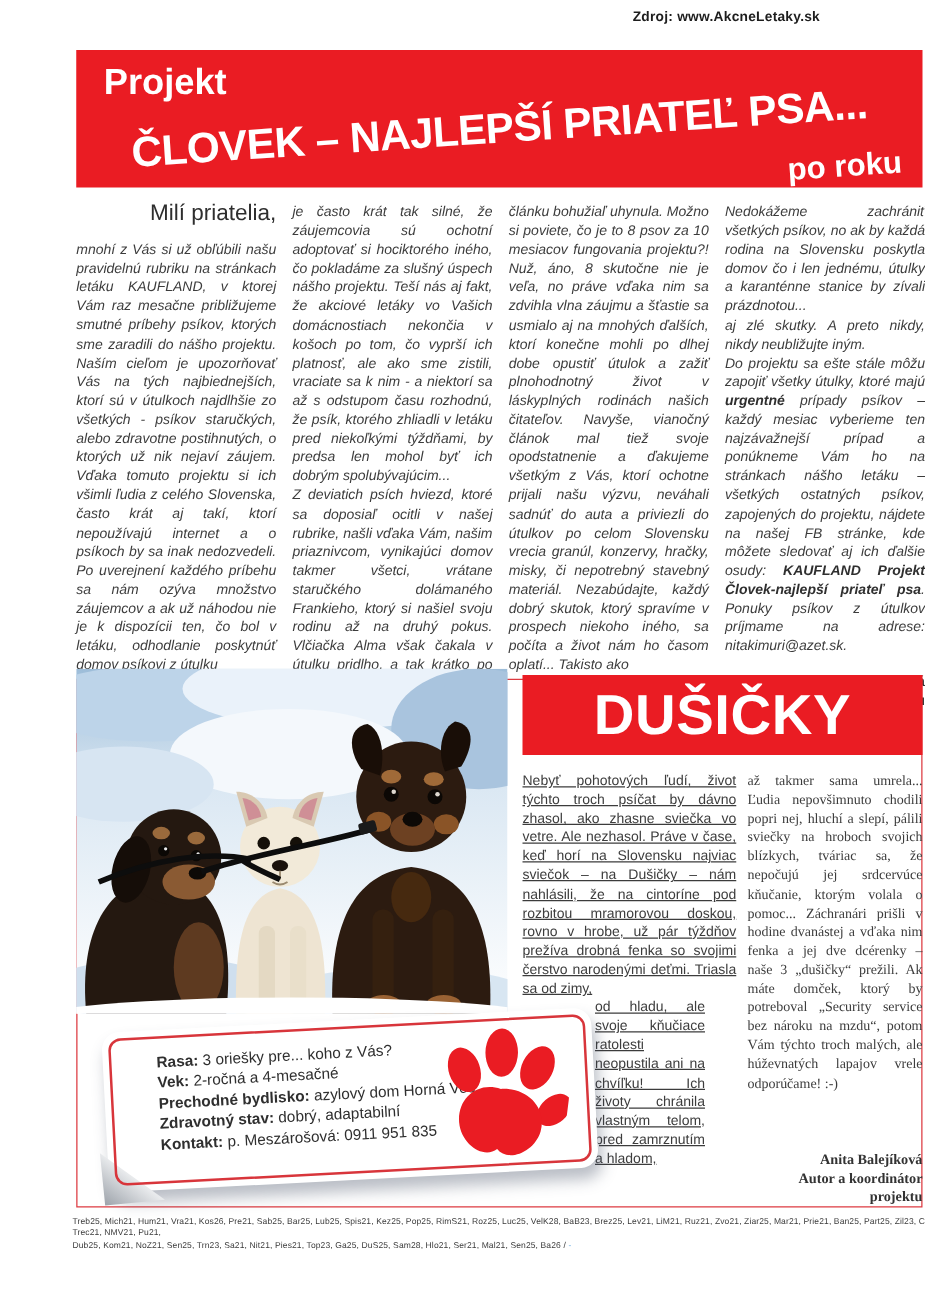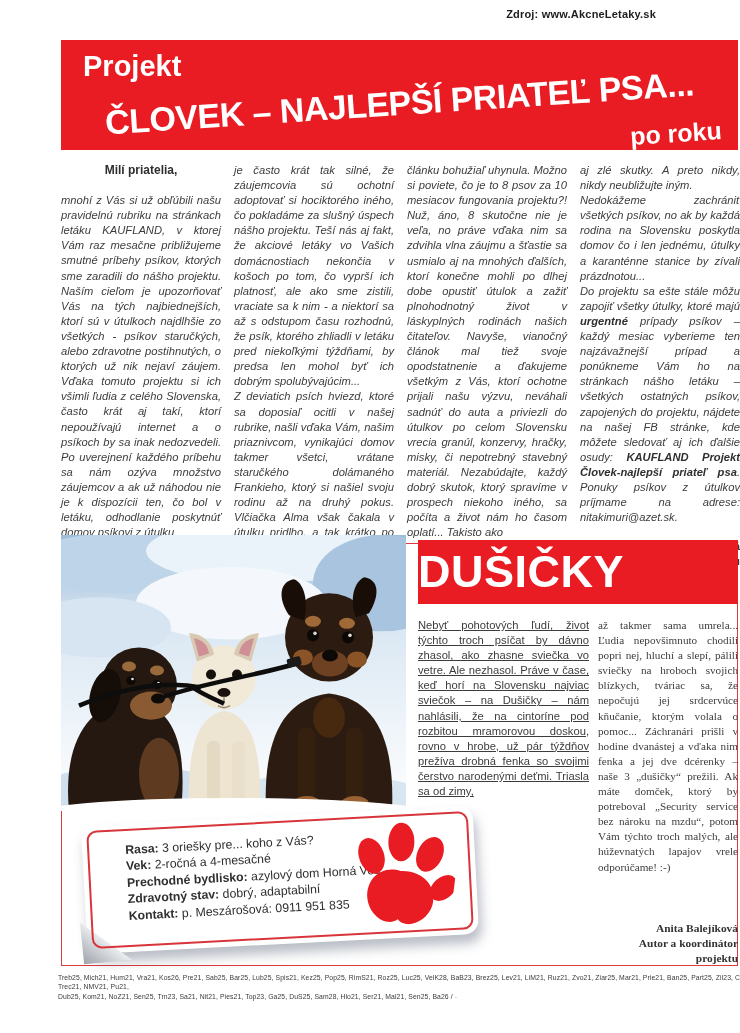--- a/index.html
+++ b/index.html
@@ -20,33 +20,33 @@
                         color:#fff; font-size:34px; font-weight:bold; white-space:nowrap;
                         letter-spacing:-0.5px; transform:rotate(-3.8deg); }
   .banner .subtitle { position:absolute; right:16px; bottom:2px; color:#fff;
                       font-size:25px; font-weight:bold; transform:rotate(-3.8deg); }
 
   
   .article { position:absolute; left:33px; top:163px; width:677px; display:flex; gap:13px; }
   .col { width:160px; flex:0 0 160px; font-size:11.2px; line-height:15.1px; color:#3c3c3c;
          text-align:justify; }
   .col p { margin:0;font-style:italic; }
-  .article-heading { font-size:12px; font-weight:bold; color:#2e2e2e; margin:0 0 15px 0;
-                     text-align:center; }
+  .article-heading { font-size:18px; font-weight:normal; color:#2e2e2e; margin:0 0 15px 0;
+                     text-align:right; }
   .sig { margin-top:14px; text-align:right; font-weight:bold; color:#333; font-size:11.4px;
          line-height:15px; }
   b.inline { color:#2f2f2f; }
 
   
   .dusicky { position:absolute; left:33px; top:543px; width:677px; height:423px;
              border:1.5px solid #dd3a40; }
   .dogs-photo { position:absolute; left:-1px; top:-9px; width:345px; height:276px; z-index:1; }
   .dusicky-banner { position:absolute; left:356px; right:-1px; top:-4px; height:64px;
                     background:#ea1c23; z-index:2; display:flex; align-items:center;
-                    justify-content:flex-start; }
+                    justify-content:center; }
   .dusicky-banner .dusicky-title { color:#fff; font-size:45px; font-weight:bold;
                                    letter-spacing:0.5px; }
   .dusicky-cols { position:absolute; left:356px; top:74px; width:320px; display:flex;
                   gap:9px; z-index:2; }
   .dcol { font-size:11.2px; line-height:15.1px; color:#3c3c3c; text-align:justify; }
   .dcol-a { width:171px; flex:0 0 171px;text-decoration:underline; }
   .dcol-b { width:140px; flex:0 0 140px;font-family:Liberation Serif, serif; }
   .narrow { width:88px; margin-left:58px; margin-top:0; }
   .dsig { margin-top:46px; text-align:right; font-weight:bold; color:#333;
           font-size:11.4px; line-height:15px; }
@@ -87,22 +87,22 @@
       <p>mnohí z Vás si už obľúbili našu pravidelnú rubriku na stránkach letáku KAUFLAND, v ktorej Vám raz mesačne približujeme smutné príbehy psíkov, ktorých sme zaradili do nášho projektu. Naším cieľom je upozorňovať Vás na tých najbiednejších, ktorí sú v útulkoch najdlhšie zo všetkých - psíkov staručkých, alebo zdravotne postihnutých, o ktorých už nik nejaví záujem. Vďaka tomuto projektu si ich všimli ľudia z celého Slovenska, často krát aj takí, ktorí nepoužívajú internet a o psíkoch by sa inak nedozvedeli. Po uverejnení každého príbehu sa nám ozýva množstvo záujemcov a ak už náhodou nie je k dispozícii ten, čo bol v letáku, odhodlanie poskytnúť domov psíkovi z útulku</p>
     </div>
     <div class="col">
       <p>je často krát tak silné, že záujemcovia sú ochotní adoptovať si hociktorého iného, čo pokladáme za slušný úspech nášho projektu. Teší nás aj fakt, že akciové letáky vo Vašich domácnostiach nekončia v košoch po tom, čo vyprší ich platnosť, ale ako sme zistili, vraciate sa k nim - a niektorí sa až s odstupom času rozhodnú, že psík, ktorého zhliadli v letáku pred niekoľkými týždňami, by predsa len mohol byť ich dobrým spolubývajúcim...</p>
       <p>Z deviatich psích hviezd, ktoré sa doposiaľ ocitli v našej rubrike, našli vďaka Vám, našim priaznivcom, vynikajúci domov takmer všetci, vrátane staručkého dolámaného Frankieho, ktorý si našiel svoju rodinu až na druhý pokus. Vlčiačka Alma však čakala v útulku pridlho, a tak krátko po zverejnení</p>
     </div>
     <div class="col">
       <p>článku bohužiaľ uhynula. Možno si poviete, čo je to 8 psov za 10 mesiacov fungovania projektu?! Nuž, áno, 8 skutočne nie je veľa, no práve vďaka nim sa zdvihla vlna záujmu a šťastie sa usmialo aj na mnohých ďalších, ktorí konečne mohli po dlhej dobe opustiť útulok a zažiť plnohodnotný život v láskyplných rodinách našich čitateľov. Navyše, vianočný článok mal tiež svoje opodstatnenie a ďakujeme všetkým z Vás, ktorí ochotne prijali našu výzvu, neváhali sadnúť do auta a priviezli do útulkov po celom Slovensku vrecia granúl, konzervy, hračky, misky, či nepotrebný stavebný materiál. Nezabúdajte, každý dobrý skutok, ktorý spravíme v prospech niekoho iného, sa počíta a život nám ho časom oplatí... Takisto ako</p>
     </div>
     <div class="col">
+      <p>Nedokážeme zachrániť všetkých psíkov, no ak by každá rodina na Slovensku poskytla domov čo i len jednému, útulky a karanténne stanice by zívali prázdnotou...</p>
       <p>aj zlé skutky. A preto nikdy, nikdy neubližujte iným.</p>
-      <p>Nedokážeme zachrániť všetkých psíkov, no ak by každá rodina na Slovensku poskytla domov čo i len jednému, útulky a karanténne stanice by zívali prázdnotou...</p>
       <p><span>Do projektu sa ešte stále môžu zapojiť všetky útulky, ktoré majú </span><b class="inline">urgentné</b><span> prípady psíkov – každý mesiac vyberieme ten najzávažnejší prípad a ponúkneme Vám ho na stránkach nášho letáku – všetkých ostatných psíkov, zapojených do projektu, nájdete na našej FB stránke, kde môžete sledovať aj ich ďalšie osudy: </span><b class="inline">KAUFLAND Projekt Človek-najlepší priateľ psa</b><span>. Ponuky psíkov z útulkov príjmame na adrese: nitakimuri@azet.sk.</span></p>
       <div class="sig">
         <div>Anita Balejíková</div>
         <div>Autor a koordinátor projektu</div>
       </div>
     </div>
   </div>
 
   <div class="dusicky">
 
@@ -185,20 +185,21 @@
       <ellipse cx="172" cy="280" rx="210" ry="18" fill="#ffffff"></ellipse>
     </svg>
 
     <div class="dusicky-banner">
       <div class="dusicky-title">DUŠIČKY</div>
     </div>
 
     <div class="dusicky-cols">
       <div class="dcol dcol-a">
         <p>Nebyť pohotových ľudí, život týchto troch psíčat by dávno zhasol, ako zhasne sviečka vo vetre. Ale nezhasol. Práve v čase, keď horí na Slovensku najviac sviečok – na Dušičky – nám nahlásili, že na cintoríne pod rozbitou mramorovou doskou, rovno v hrobe, už pár týždňov prežíva drobná fenka so svojimi čerstvo narodenými deťmi. Triasla sa od zimy,</p>
+        <p class="narrow">od hladu, ale svoje kňučiace ratolesti neopustila ani na chvíľku! Ich životy chránila vlastným telom, pred zamrznutím a hladom,</p>
       </div>
       <div class="dcol dcol-b">
         <p>až takmer sama umrela... Ľudia nepovšimnuto chodili popri nej, hluchí a slepí, pálili sviečky na hroboch svojich blízkych, tváriac sa, že nepočujú jej srdcervúce kňučanie, ktorým volala o pomoc... Záchranári prišli v hodine dvanástej a vďaka nim fenka a jej dve dcérenky – naše 3 „dušičky“ prežili. Ak máte domček, ktorý by potreboval „Security service bez nároku na mzdu“, potom Vám týchto troch malých, ale húževnatých lapajov vrele odporúčame! :-)</p>
         <div class="dsig">
           <div>Anita Balejíková</div>
           <div>Autor a koordinátor projektu</div>
         </div>
       </div>
     </div>
 

